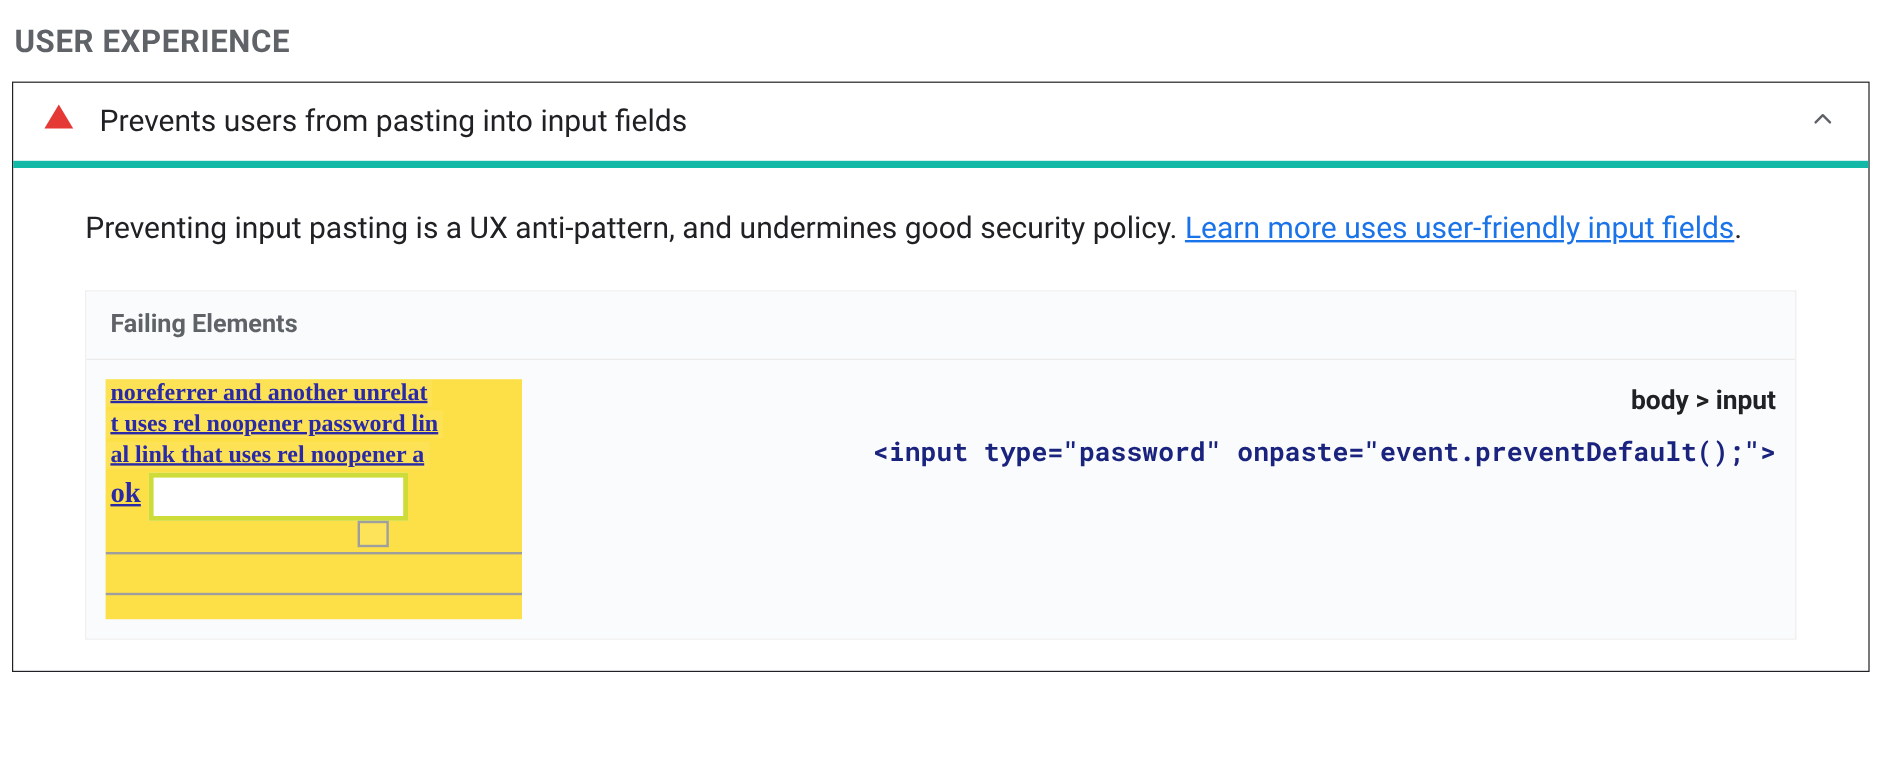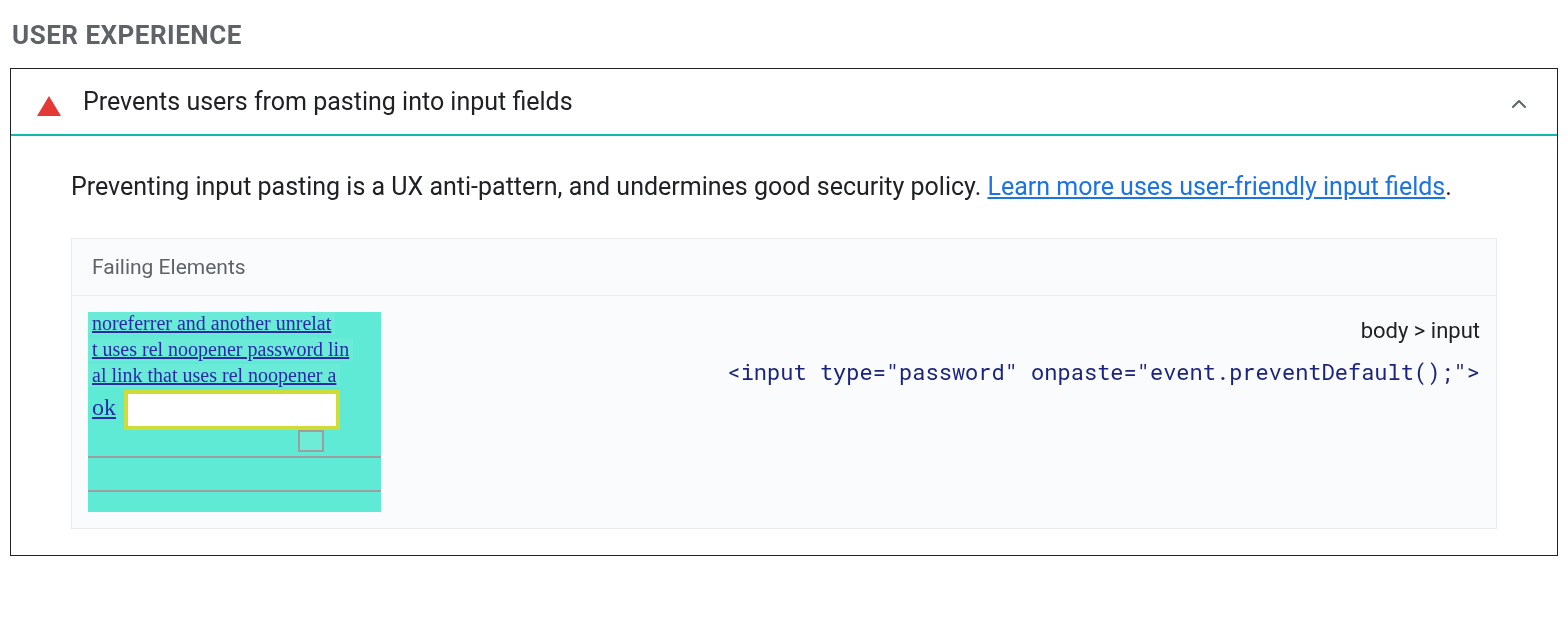--- a/index.html
+++ b/index.html
@@ -17,23 +17,23 @@
     color: #5f6368;
     letter-spacing: 0.5px;
     margin: 10px 0 18px 2px;
   }
   .audit-card {
     border: 1px solid #202124;
     background: #fff;
   }
   .audit-header {
     display: flex;
-    align-items: flex-end;
+    align-items: flex-start;
     padding: 18px 26px;
-    border-bottom: 2px solid #14b8a6;
+    border-bottom: 6px solid #14b8a6;
     cursor: pointer;
   }
   .tri-icon {
     width: 0;
     height: 0;
     border-left: 12px solid transparent;
     border-right: 12px solid transparent;
     border-bottom: 20px solid #e53935;
     margin-right: 22px;
   }
@@ -56,37 +56,38 @@
     line-height: 1.85;
     color: #202124;
     margin: 0 0 28px 0;
   }
   .audit-desc a {
     color: #1a73e8;
     text-decoration: underline;
   }
   .failing-box {
     border: 1px solid #ebebeb;
+    font-weight: bold;
   }
   .failing-header {
     background: #fafbfc;
     padding: 16px 20px;
     font-size: 21px;
     color: #5f6368;
     border-bottom: 1px solid #ebebeb;
   }
   .failing-row {
     display: flex;
     background: #fafbfc;
     padding: 16px 16px;
   }
   .thumb {
-    width: 293px;
+    width: 347px;
     height: 200px;
-    background: #5eead4;
+    background: #fde047;
     position: relative;
     overflow: hidden;
     flex-shrink: 0;
   }
   .thumb .tline {
     position: absolute;
     left: 0;
     color: #2a2aa8;
     font-family: "Times New Roman", serif;
     text-decoration: underline;

